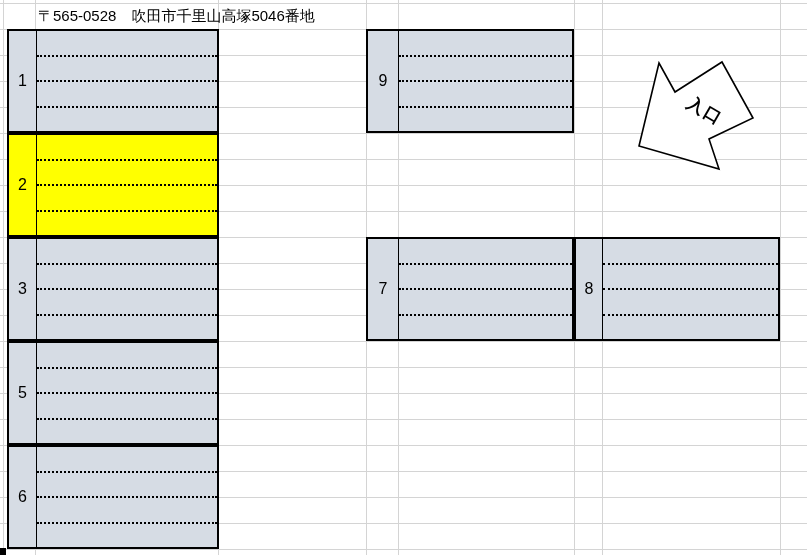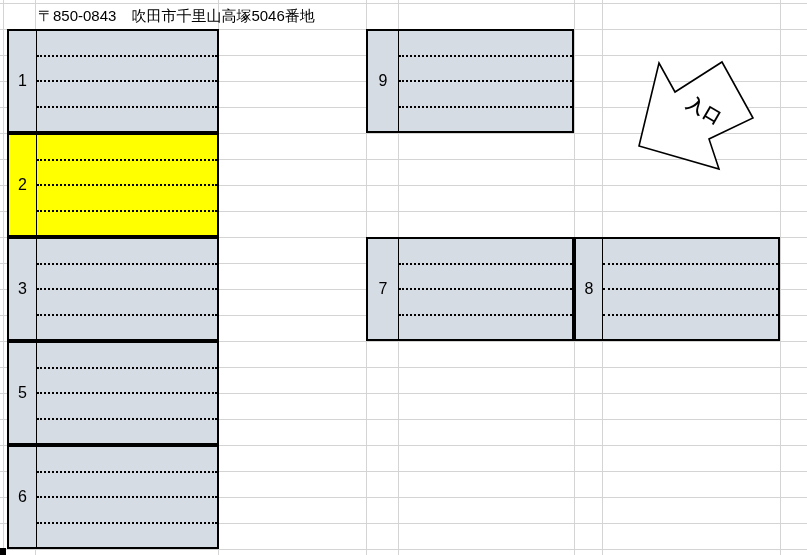--- a/index.html
+++ b/index.html
@@ -79,21 +79,21 @@
       <div class="hline" style="top: 367px; background: rgb(212, 212, 212);"></div>
       <div class="hline" style="top: 393px; background: rgb(212, 212, 212);"></div>
       <div class="hline" style="top: 419px; background: rgb(212, 212, 212);"></div>
       <div class="hline" style="top: 445px; background: rgb(212, 212, 212);"></div>
       <div class="hline" style="top: 471px; background: rgb(212, 212, 212);"></div>
       <div class="hline" style="top: 497px; background: rgb(212, 212, 212);"></div>
       <div class="hline" style="top: 523px; background: rgb(212, 212, 212);"></div>
       <div class="hline" style="top: 549px; background: rgb(212, 212, 212);"></div>
     </div>
 
-  <div class="addr">〒850-0843　吹田市千里山高塚5046番地</div>
+  <div class="addr">〒565-0528　吹田市千里山高塚5046番地</div>
 
   <div class="box" style="left: 7px; top: 29px; width: 212px; height: 104px; background: rgb(214, 220, 228);">
     <div class="num num-28">
       <span>1</span>
     </div>
     <div class="lines">
         <i></i>
         <i></i>
         <i></i>
         <i></i>

